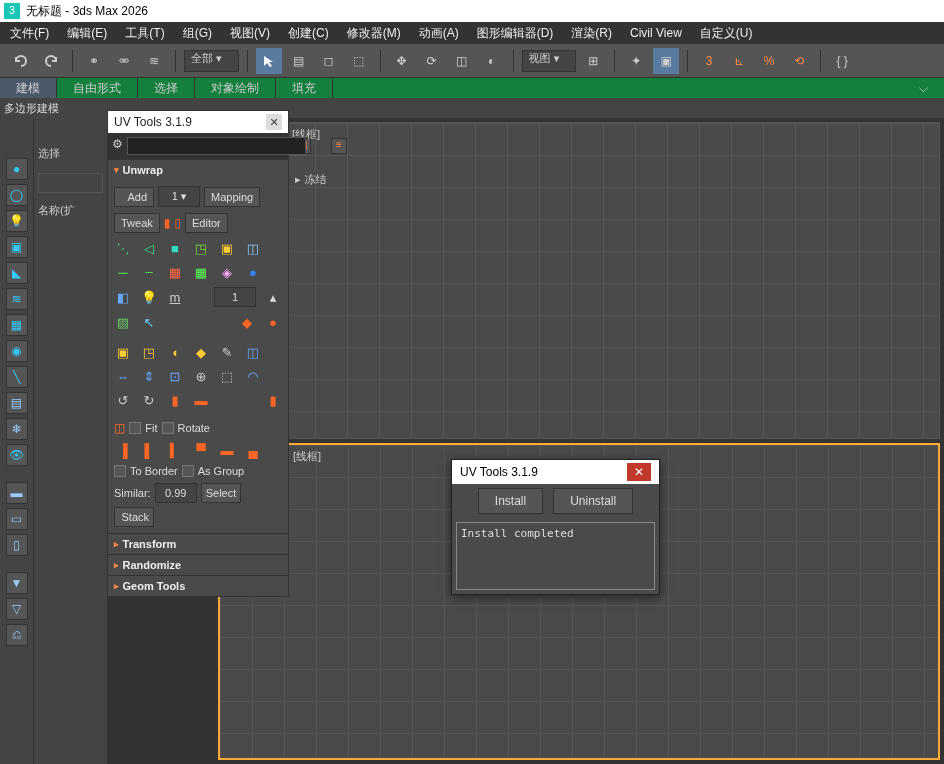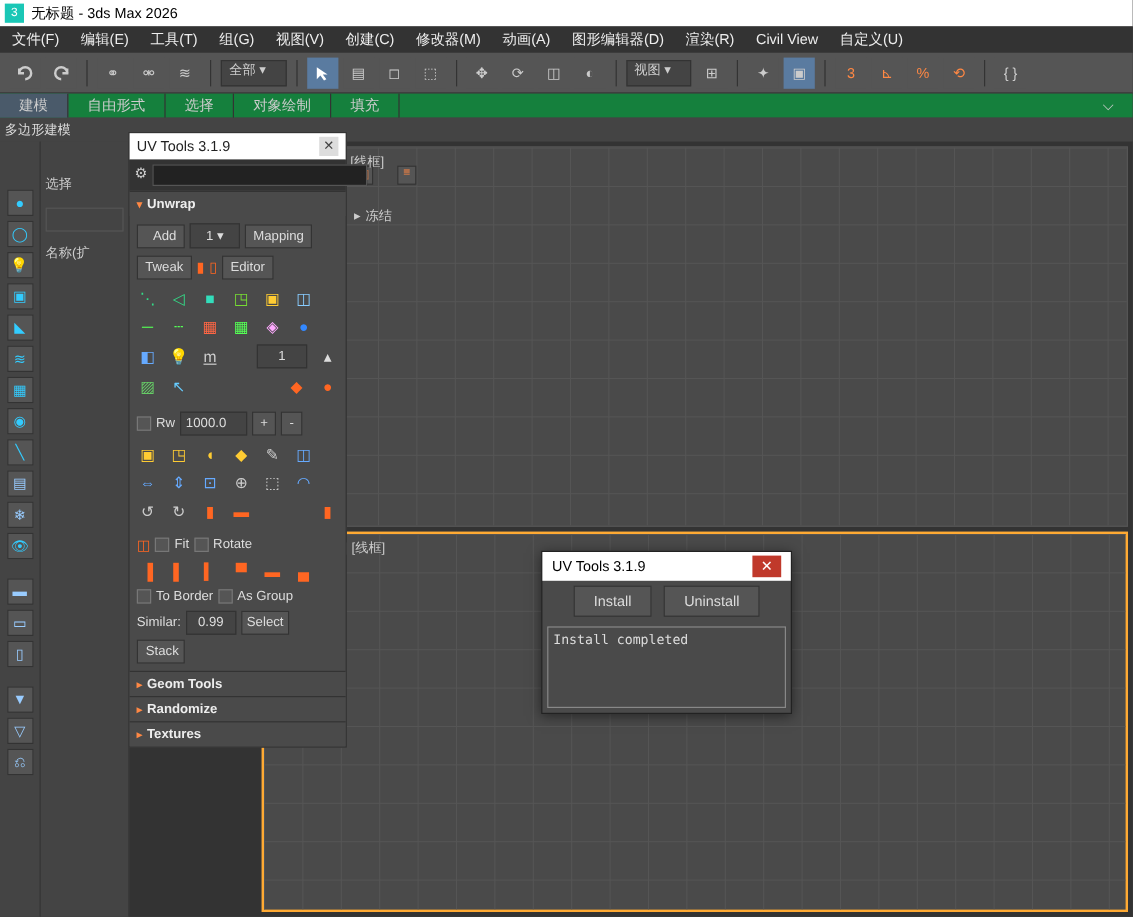--- a/index.html
+++ b/index.html
@@ -288,31 +288,20 @@
     <div class="iconrow">
       <span class="ico" style="color:#66cc66">▨</span>
       <span class="ico" style="color:#66ccff">↖</span>
       <span style="flex:1"></span>
       <span class="ico" style="color:#ff6622">◆</span>
       <span class="ico" style="color:#ff6622">●</span>
     </div>
   </div>
 
   <div class="section-body">
-    <div class="btnrow">
-      <label class="chk">
-          <span class="box"></span>
-          <span>Rw</span>
-        </label>
-      <div class="spinner">
-          <input value="1000.0" style="">
-        </div>
-      <span class="pbtn" style="padding:3px 6px">+</span>
-      <span class="pbtn" style="padding:3px 6px">-</span>
-    </div>
     <div class="iconrow">
       <span class="ico" style="color:#ffcc33">▣</span>
       <span class="ico" style="color:#ffcc33">◳</span>
       <span class="ico" style="color:#ffcc33">◖</span>
       <span class="ico" style="color:#ffcc33">◆</span>
       <span class="ico" style="color:#ccc">✎</span>
       <span class="ico" style="color:#66aaff">◫</span>
     </div>
     <div class="iconrow">
       <span class="ico" style="color:#66aaff">⇔</span>
@@ -363,23 +352,23 @@
         </label>
     </div>
     <div class="btnrow">
       <span class="label">Similar:</span>
       <span class="pbtn num">0.99</span>
       <span class="pbtn sm" style="padding:3px 4px">Select</span>
       <span class="pbtn sm" style="padding:3px 4px">Stack</span>
     </div>
   </div>
 
+  <div class="section-hdr collapsed">Transform</div>
+  <div class="section-hdr collapsed">Randomize</div>
   <div class="section-hdr collapsed">Geom Tools</div>
-  <div class="section-hdr collapsed">Randomize</div>
-  <div class="section-hdr collapsed">Textures</div>
 </div>
 
 <div class="dialog">
   <div class="dialog-title">
     <span>UV Tools 3.1.9</span>
     <span class="sp"></span>
     <span class="close">✕</span>
   </div>
   <div class="dialog-body">
     <div class="dialog-btns">

